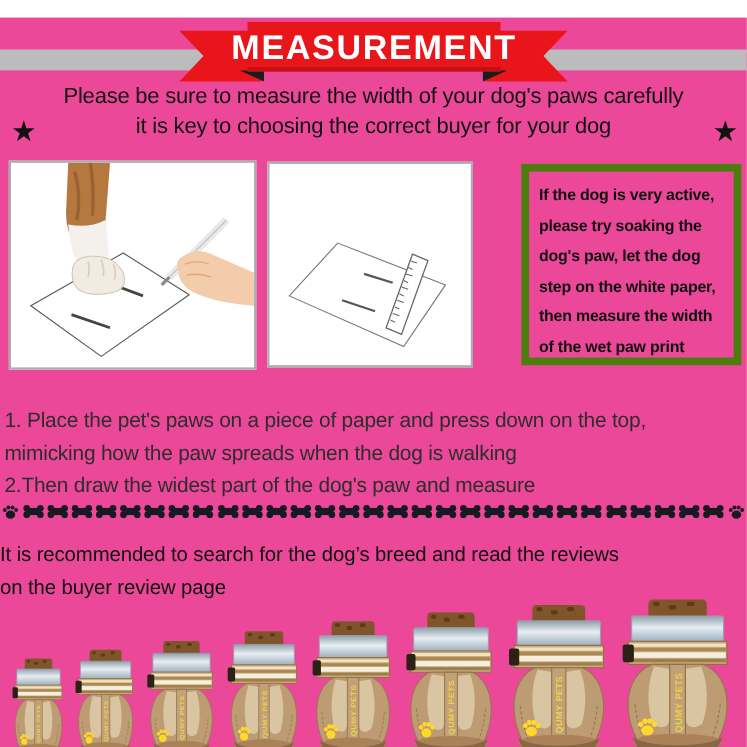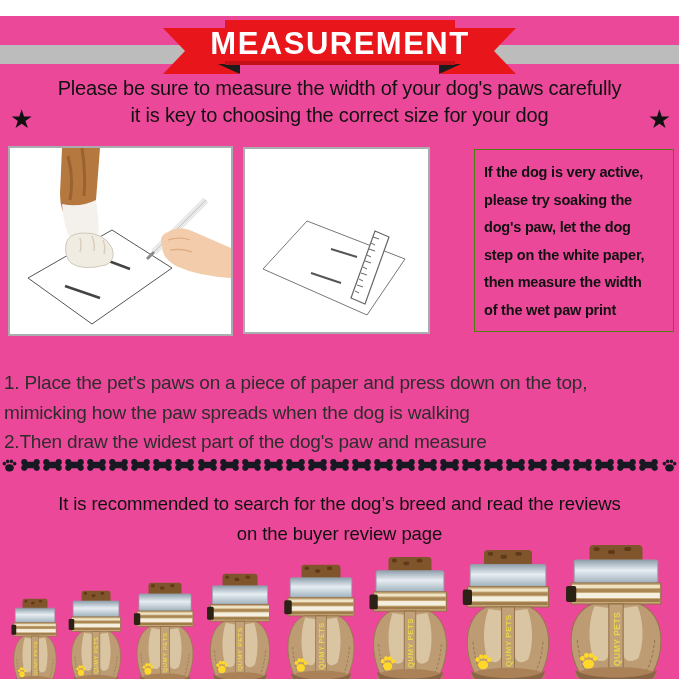--- a/index.html
+++ b/index.html
@@ -12,30 +12,30 @@
   .headline{position:absolute;top:59px;left:0;width:679px;text-align:center;
             font-weight:normal;font-size:20px;line-height:27px;letter-spacing:-0.2px;white-space:nowrap;}
   .star{position:absolute;font-size:26px;color:#111;line-height:26px;}
   .star-left{top:90px;left:10px;}
   .star-right{top:90px;right:8px;}
   
   .box{position:absolute;background:#fff;border:2px solid #a9adb0;box-sizing:border-box;}
   .box1{left:8px;top:130px;width:225px;height:190px;}
   .box2{left:243px;top:131px;width:187px;height:187px;}
   .tipbox{position:absolute;left:474px;top:133px;width:200px;height:183px;
-          border:1px solid #4d7c0f;box-sizing:border-box;padding:9px 4px 0 9px;
+          border:7px solid #4d7c0f;box-sizing:border-box;padding:9px 4px 0 9px;
           font-weight:bold;font-size:14.5px;line-height:27.5px;letter-spacing:-0.2px;white-space:nowrap;}
   
   .instructions{position:absolute;left:4px;top:352px;font-size:19px;line-height:29.5px;
                 color:#2d2d2d;letter-spacing:-0.2px;white-space:nowrap;}
   
   .divider{position:absolute;top:440px;left:2px;width:675px;height:18px;
            display:flex;align-items:center;justify-content:space-between;}
   
-  .recommend{position:absolute;top:473px;left:0;width:679px;text-align:center;
+  .recommend{position:absolute;top:473px;left:0;width:679px;
              font-size:18.5px;line-height:30px;color:#101010;letter-spacing:-0.1px;white-space:nowrap;}
   
   .boots{position:absolute;left:0;right:0;bottom:3px;padding:0 10px;
          display:flex;align-items:flex-end;justify-content:space-between;}
 </style>
 </head>
 <body>
 
 <div class="page">
 
@@ -104,21 +104,21 @@
     <path d="M516,12 L441,12 L441,58 L516,58 L494,35 Z" fill="#e8151b"></path>
     <path d="M218,48 L240,58 L240,48 Z" fill="#1c1c1c"></path>
     <path d="M461,48 L439,58 L439,48 Z" fill="#1c1c1c"></path>
     <rect x="225" y="4" width="230" height="45" fill="#e8151b"></rect>
     <rect x="225" y="45" width="230" height="4" fill="#c21016"></rect>
     <text x="340" y="38" text-anchor="middle" font-family="Liberation Sans, sans-serif" font-size="31" font-weight="bold" fill="#ffffff" letter-spacing="1.5">MEASUREMENT</text>
   </svg>
 
   <div class="headline">
     <div>Please be sure to measure the width of your dog's paws carefully</div>
-    <div>it is key to choosing the correct size for your dog</div>
+    <div>it is key to choosing the correct buyer for your dog</div>
   </div>
   <div class="star star-left">★</div>
   <div class="star star-right">★</div>
 
   <div class="box box1">
     <svg width="221" height="186" viewBox="0 0 221 186">
       <polygon points="18,130 102,82 162,120 82,176" fill="#ffffff" stroke="#555" stroke-width="1"></polygon>
       <line x1="55" y1="138" x2="90" y2="150" stroke="#444" stroke-width="2.5"></line>
       <line x1="96" y1="112" x2="120" y2="121" stroke="#444" stroke-width="2.5"></line>
       <path d="M52,0 L90,0 L86,52 Q84,66 76,74 L58,74 Q50,62 50,46 Z" fill="#b5793f"></path>

